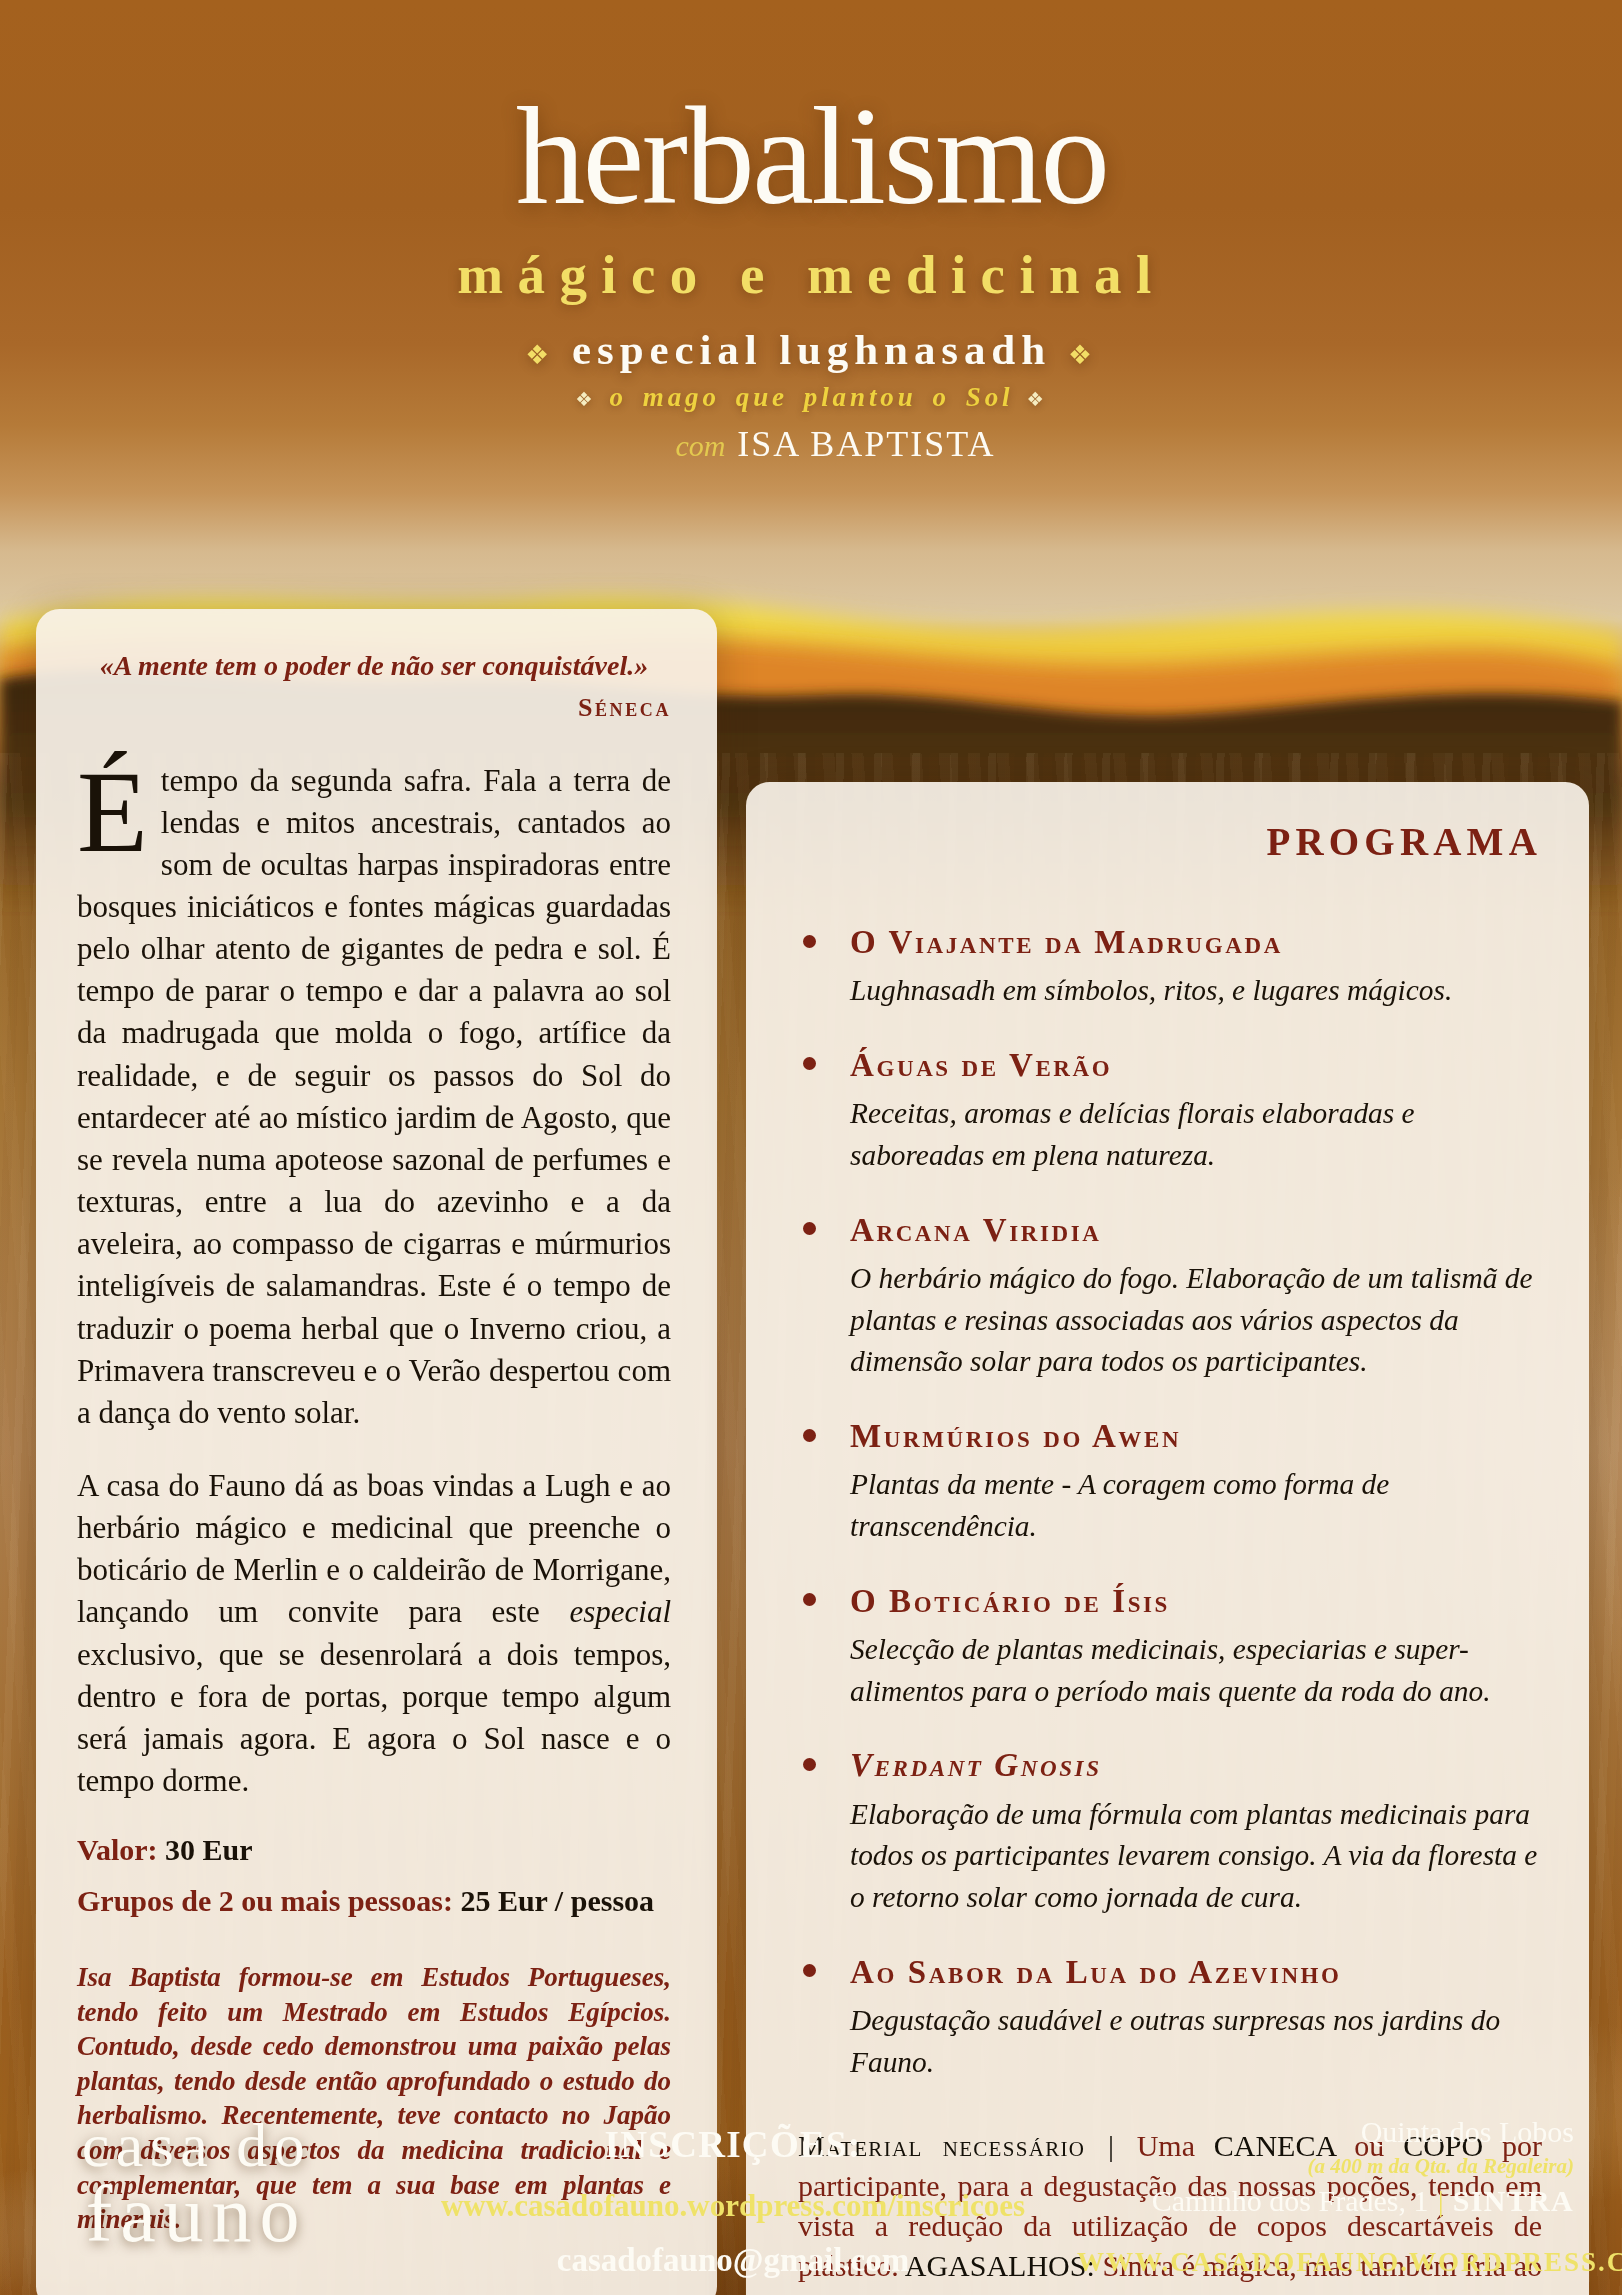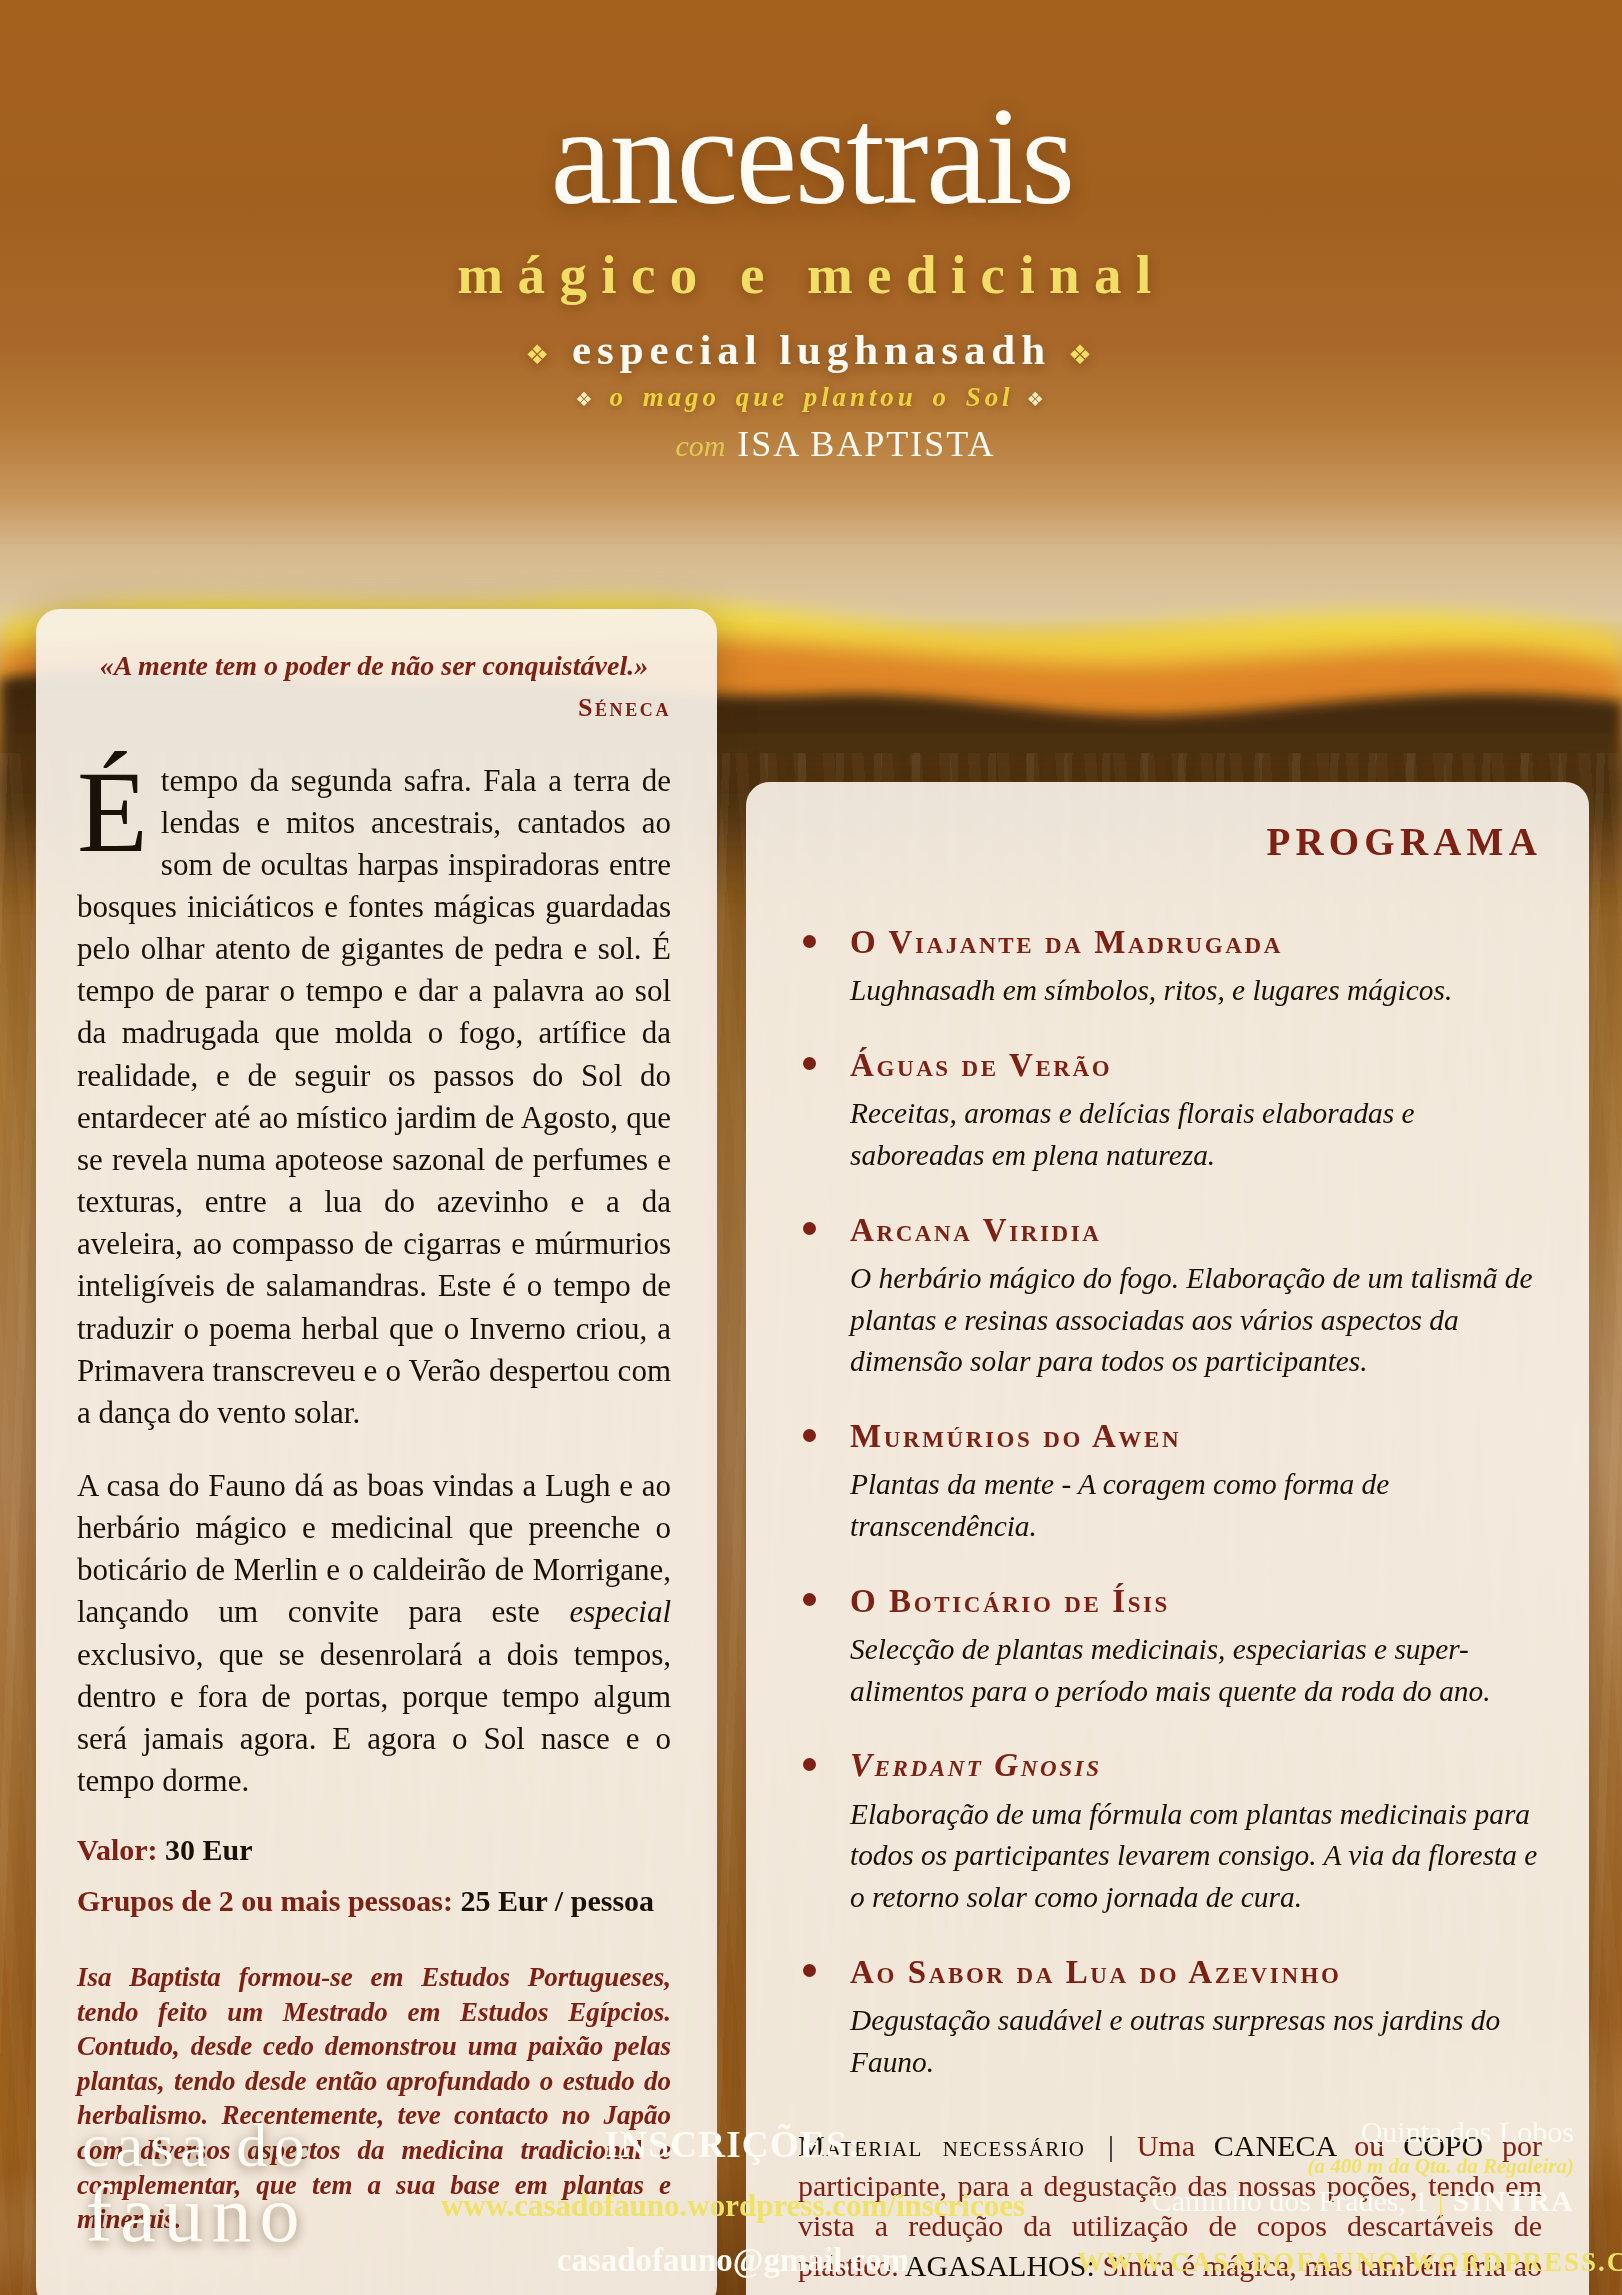--- a/index.html
+++ b/index.html
@@ -125,21 +125,21 @@
           <feGaussianBlur stdDeviation="10"></feGaussianBlur>
         </filter>
     </defs>
     <path filter="url(#b16)" fill="url(#gy)" d="M0,150 C300,85 520,140 820,118 C1120,96 1320,175 1620,162 C1920,150 2160,105 2480,168 L2480,330 L0,330 Z"></path>
     <path filter="url(#b16)" fill="#dd8026" opacity="0.92" d="M0,195 C300,150 600,205 900,182 C1200,160 1500,232 1800,216 C2100,200 2300,170 2480,222 L2480,380 L0,380 Z"></path>
     <path filter="url(#b10)" fill="url(#gd)" d="M0,238 C200,200 420,252 660,242 C900,232 1010,272 1250,262 C1460,253 1610,302 1810,292 C2010,282 2210,240 2480,272 L2480,600 L0,600 Z"></path>
   </svg>
   <div class="streaks"></div>
 
   <div class="header">
-    <div class="main-title">ancestrais</div>
+    <div class="main-title">herbalismo</div>
     <div class="sub-title">mágico e medicinal</div>
     <div class="special-line"><span class="orn orn-yellow">❖</span><span>especial lughnasadh</span><span class="orn orn-yellow">❖</span></div>
     <div class="tagline-line"><span class="orn orn-pale">❖</span><span>o mago que plantou o Sol</span><span class="orn orn-pale">❖</span></div>
     <div class="with-line"><span class="with-label">com</span><span class="instructor">ISA BAPTISTA</span></div>
   </div>
 
   <div class="panel panel-left">
     <div class="quote">«A mente tem o poder de não ser conquistável.»</div>
     <div class="quote-author">Séneca</div>
     <p class="intro"><span class="dropcap">É</span><span>tempo da segunda safra. Fala a terra de lendas e mitos ancestrais, cantados ao som de ocultas harpas inspiradoras entre bosques iniciáticos e fontes mágicas guardadas pelo olhar atento de gigantes de pedra e sol. É tempo de parar o tempo e dar a palavra ao sol da madrugada que molda o fogo, artífice da realidade, e de seguir os passos do Sol do entardecer até ao místico jardim de Agosto, que se revela numa apoteose sazonal de perfumes e texturas, entre a lua do azevinho e a da aveleira, ao compasso de cigarras e múrmurios inteligíveis de salamandras. Este é o tempo de traduzir o poema herbal que o Inverno criou, a Primavera transcreveu e o Verão despertou com a dança do vento solar.</span></p>

